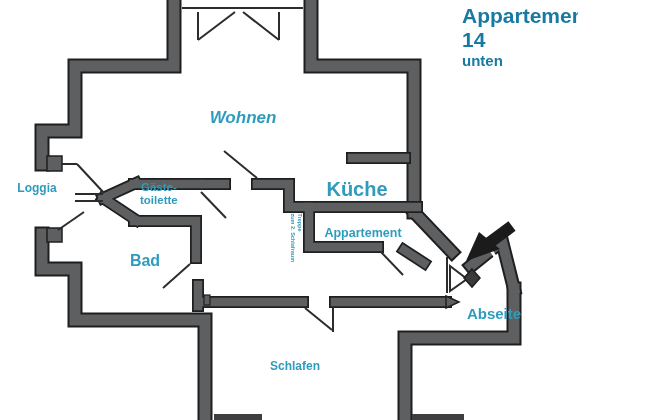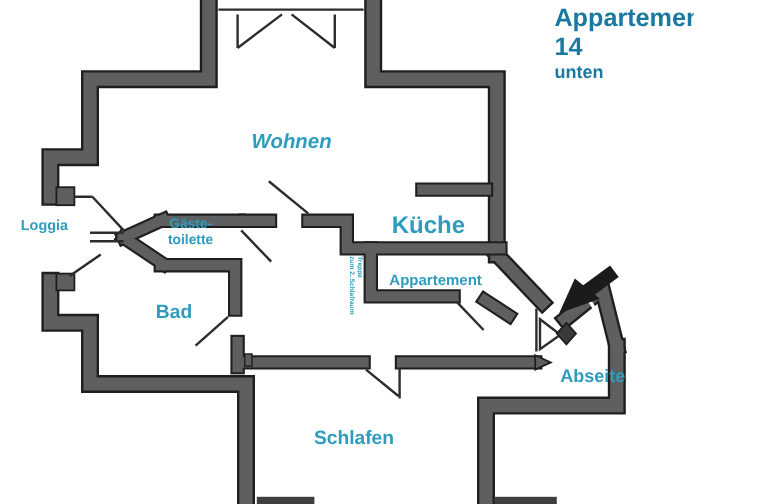--- a/index.html
+++ b/index.html
@@ -5,21 +5,21 @@
   html,body{margin:0;padding:0;background:#ffffff;}
   #stage{position:relative;width:578px;height:420px;background:#ffffff;overflow:hidden;
          font-family:"Liberation Sans",sans-serif;}
   #plan-svg{position:absolute;left:0;top:0;}
   .label{position:absolute;color:#2f9cbd;font-weight:bold;white-space:nowrap;
          transform:translate(-50%,-50%);line-height:1.05;}
   .lab-wohnen{left:243px;top:118px;font-size:17px;font-style:italic;}
   .lab-loggia{left:37px;top:188px;font-size:12px;}
   .lab-kueche{left:357px;top:189px;font-size:20px;}
   .lab-bad{left:145px;top:261px;font-size:16px;}
-  .lab-schlafen{left:295px;top:366px;font-size:16px;}
+  .lab-schlafen{left:295px;top:366px;font-size:12px;}
   .lab-abseite{left:458px;top:314px;font-size:15px;margin-left:36px;}
   .lab-abstellraum{left:363px;top:234px;font-size:12.5px;}
   .lab-gaeste{left:140px;top:181px;font-size:11.5px;transform:none;text-align:center;line-height:1.16;}
   .lab-treppe{left:272px;top:231px;width:48px;font-size:5.5px;line-height:6.5px;
               transform:rotate(90deg);transform-origin:50% 50%;text-align:left;font-weight:bold;}
   .title-block{position:absolute;left:462px;top:4px;color:#1879a2;font-weight:bold;}
   .title-main{font-size:21px;letter-spacing:0px;}
   .title-sub{font-size:15px;margin-top:0;}
 </style>
 </head>

